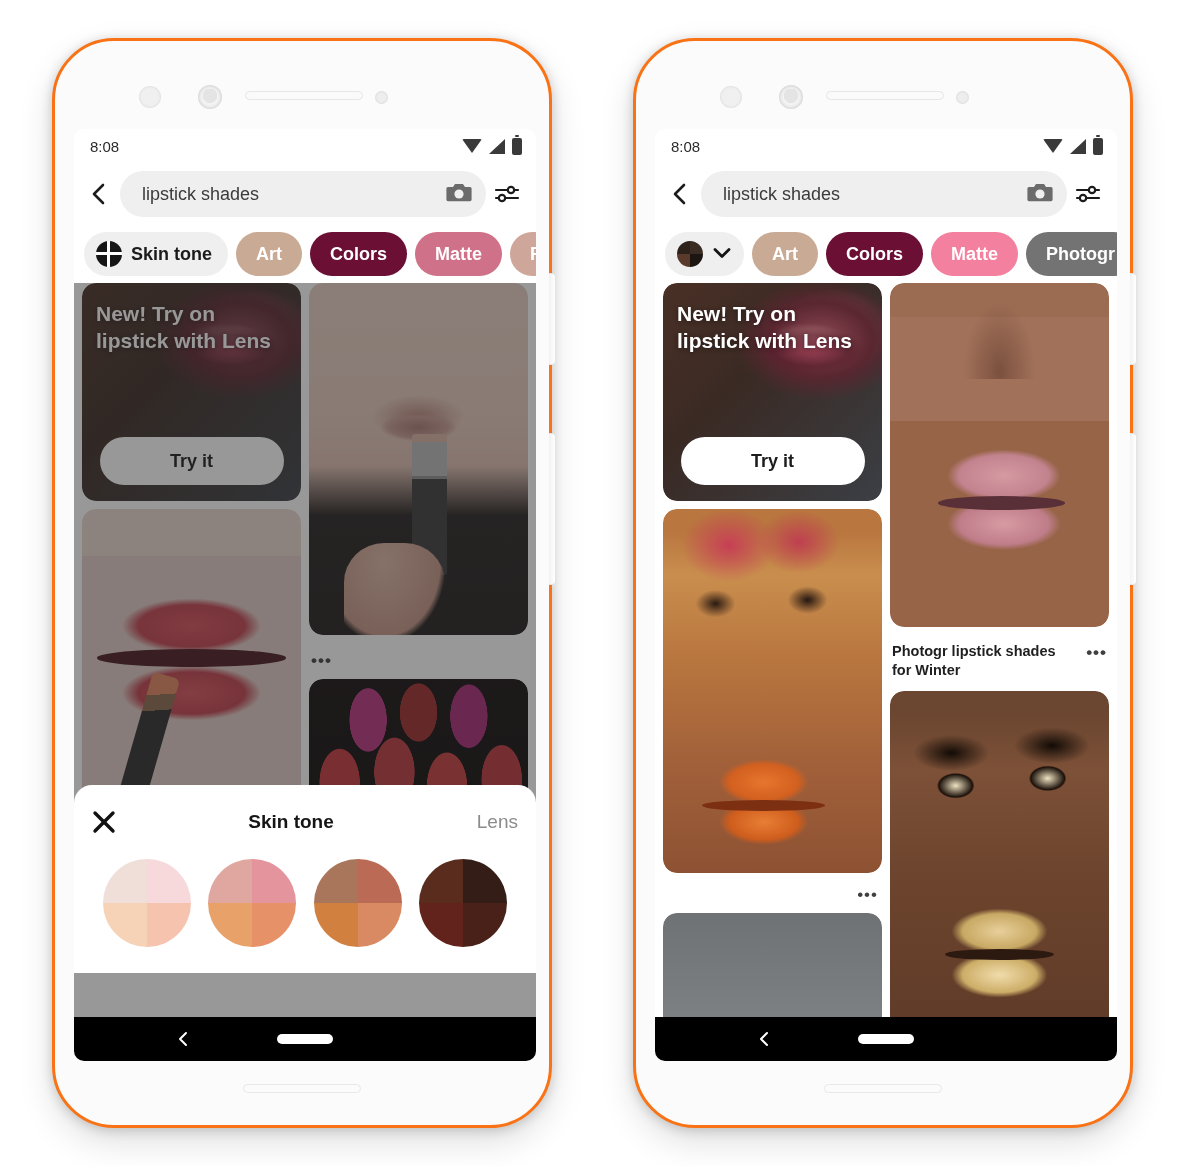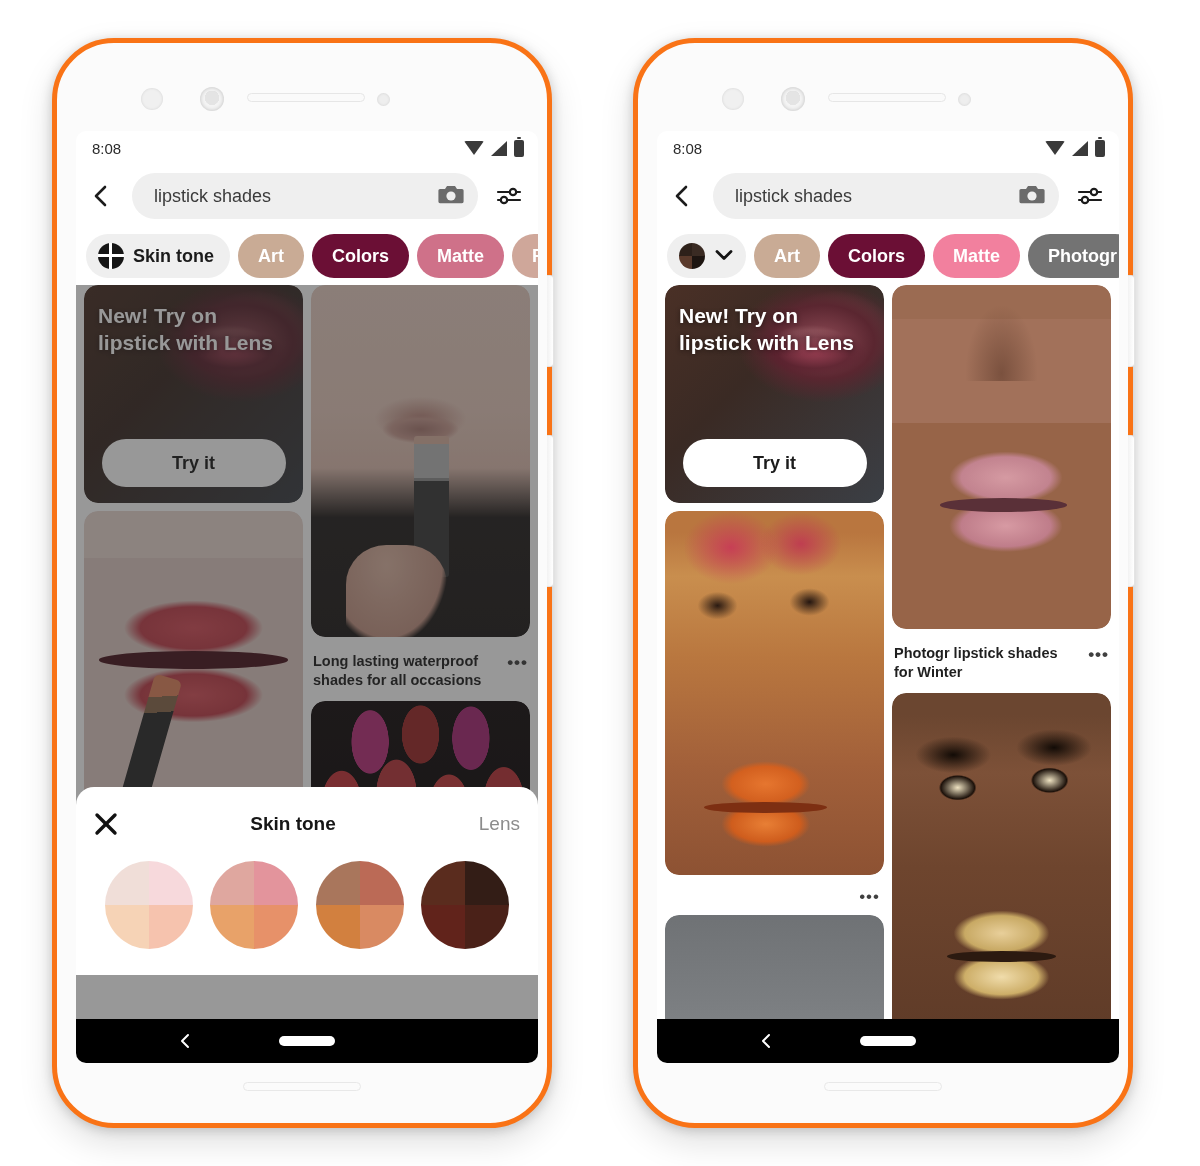--- a/index.html
+++ b/index.html
@@ -13,21 +13,21 @@
 
   .stage { position: absolute; inset: 0; display: flex; }
 
   
   .phone {
     position: absolute;
     width: 500px; height: 1090px;
     border-radius: 62px;
     background: #fbfbfb;
     box-shadow: 0 2px 12px rgba(0,0,0,.18), 0 14px 34px rgba(0,0,0,.13);
-    border: 5px solid #f97316;
+    border: 3px solid #f97316;
   }
   .phone.left  { left: 52px;  top: 38px; }
   .phone.right { left: 633px; top: 38px; }
 
   
   .btn-power, .btn-volume {
     position: absolute; left: 100%;
     width: 7px;
     background: linear-gradient(90deg,#f2f2f2,#ffffff);
     border: 1px solid #e4e4e4;
@@ -90,21 +90,21 @@
     width: 10px; height: 17px; background: #3a3a3a; border-radius: 2px; position: relative;
   }
   .ic-battery::after {
     content: ""; position: absolute; top: -3px; left: 3px; width: 4px; height: 2px;
     background: #3a3a3a; border-radius: 1px;
   }
 
   
   .searchrow {
     flex: 0 0 62px; display: flex; align-items: center;
-    padding: 0 12px 0 8px; gap: 14px;
+    padding: 0 12px 0 8px; gap: 4px;
   }
   .back-arrow {
     width: 34px; height: 34px; display: flex; align-items: center; justify-content: center;
     flex: 0 0 34px;
   }
   .back-arrow svg { display: block; }
   .searchbox {
     flex: 1; height: 46px; background: #efefef; border-radius: 24px;
     display: flex; align-items: center; padding: 0 14px 0 22px; gap: 8px;
     min-width: 0;
@@ -427,21 +427,20 @@
           <div class="card">
             <div class="card-img img-red-lips"></div>
           </div>
         </div>
 
         <div class="col">
           <div class="card">
             <div class="card-img img-lipstick-hold"></div>
           </div>
           <div class="card-caption">
-            <span class="txt">Long lasting waterproof shades for all occasions</span>
             <span class="dots">•••</span>
           </div>
           <div class="card">
             <div class="card-img img-lipstick-set"></div>
           </div>
         </div>
 
         <div class="scrim"></div>
 
         <div class="sheet">

